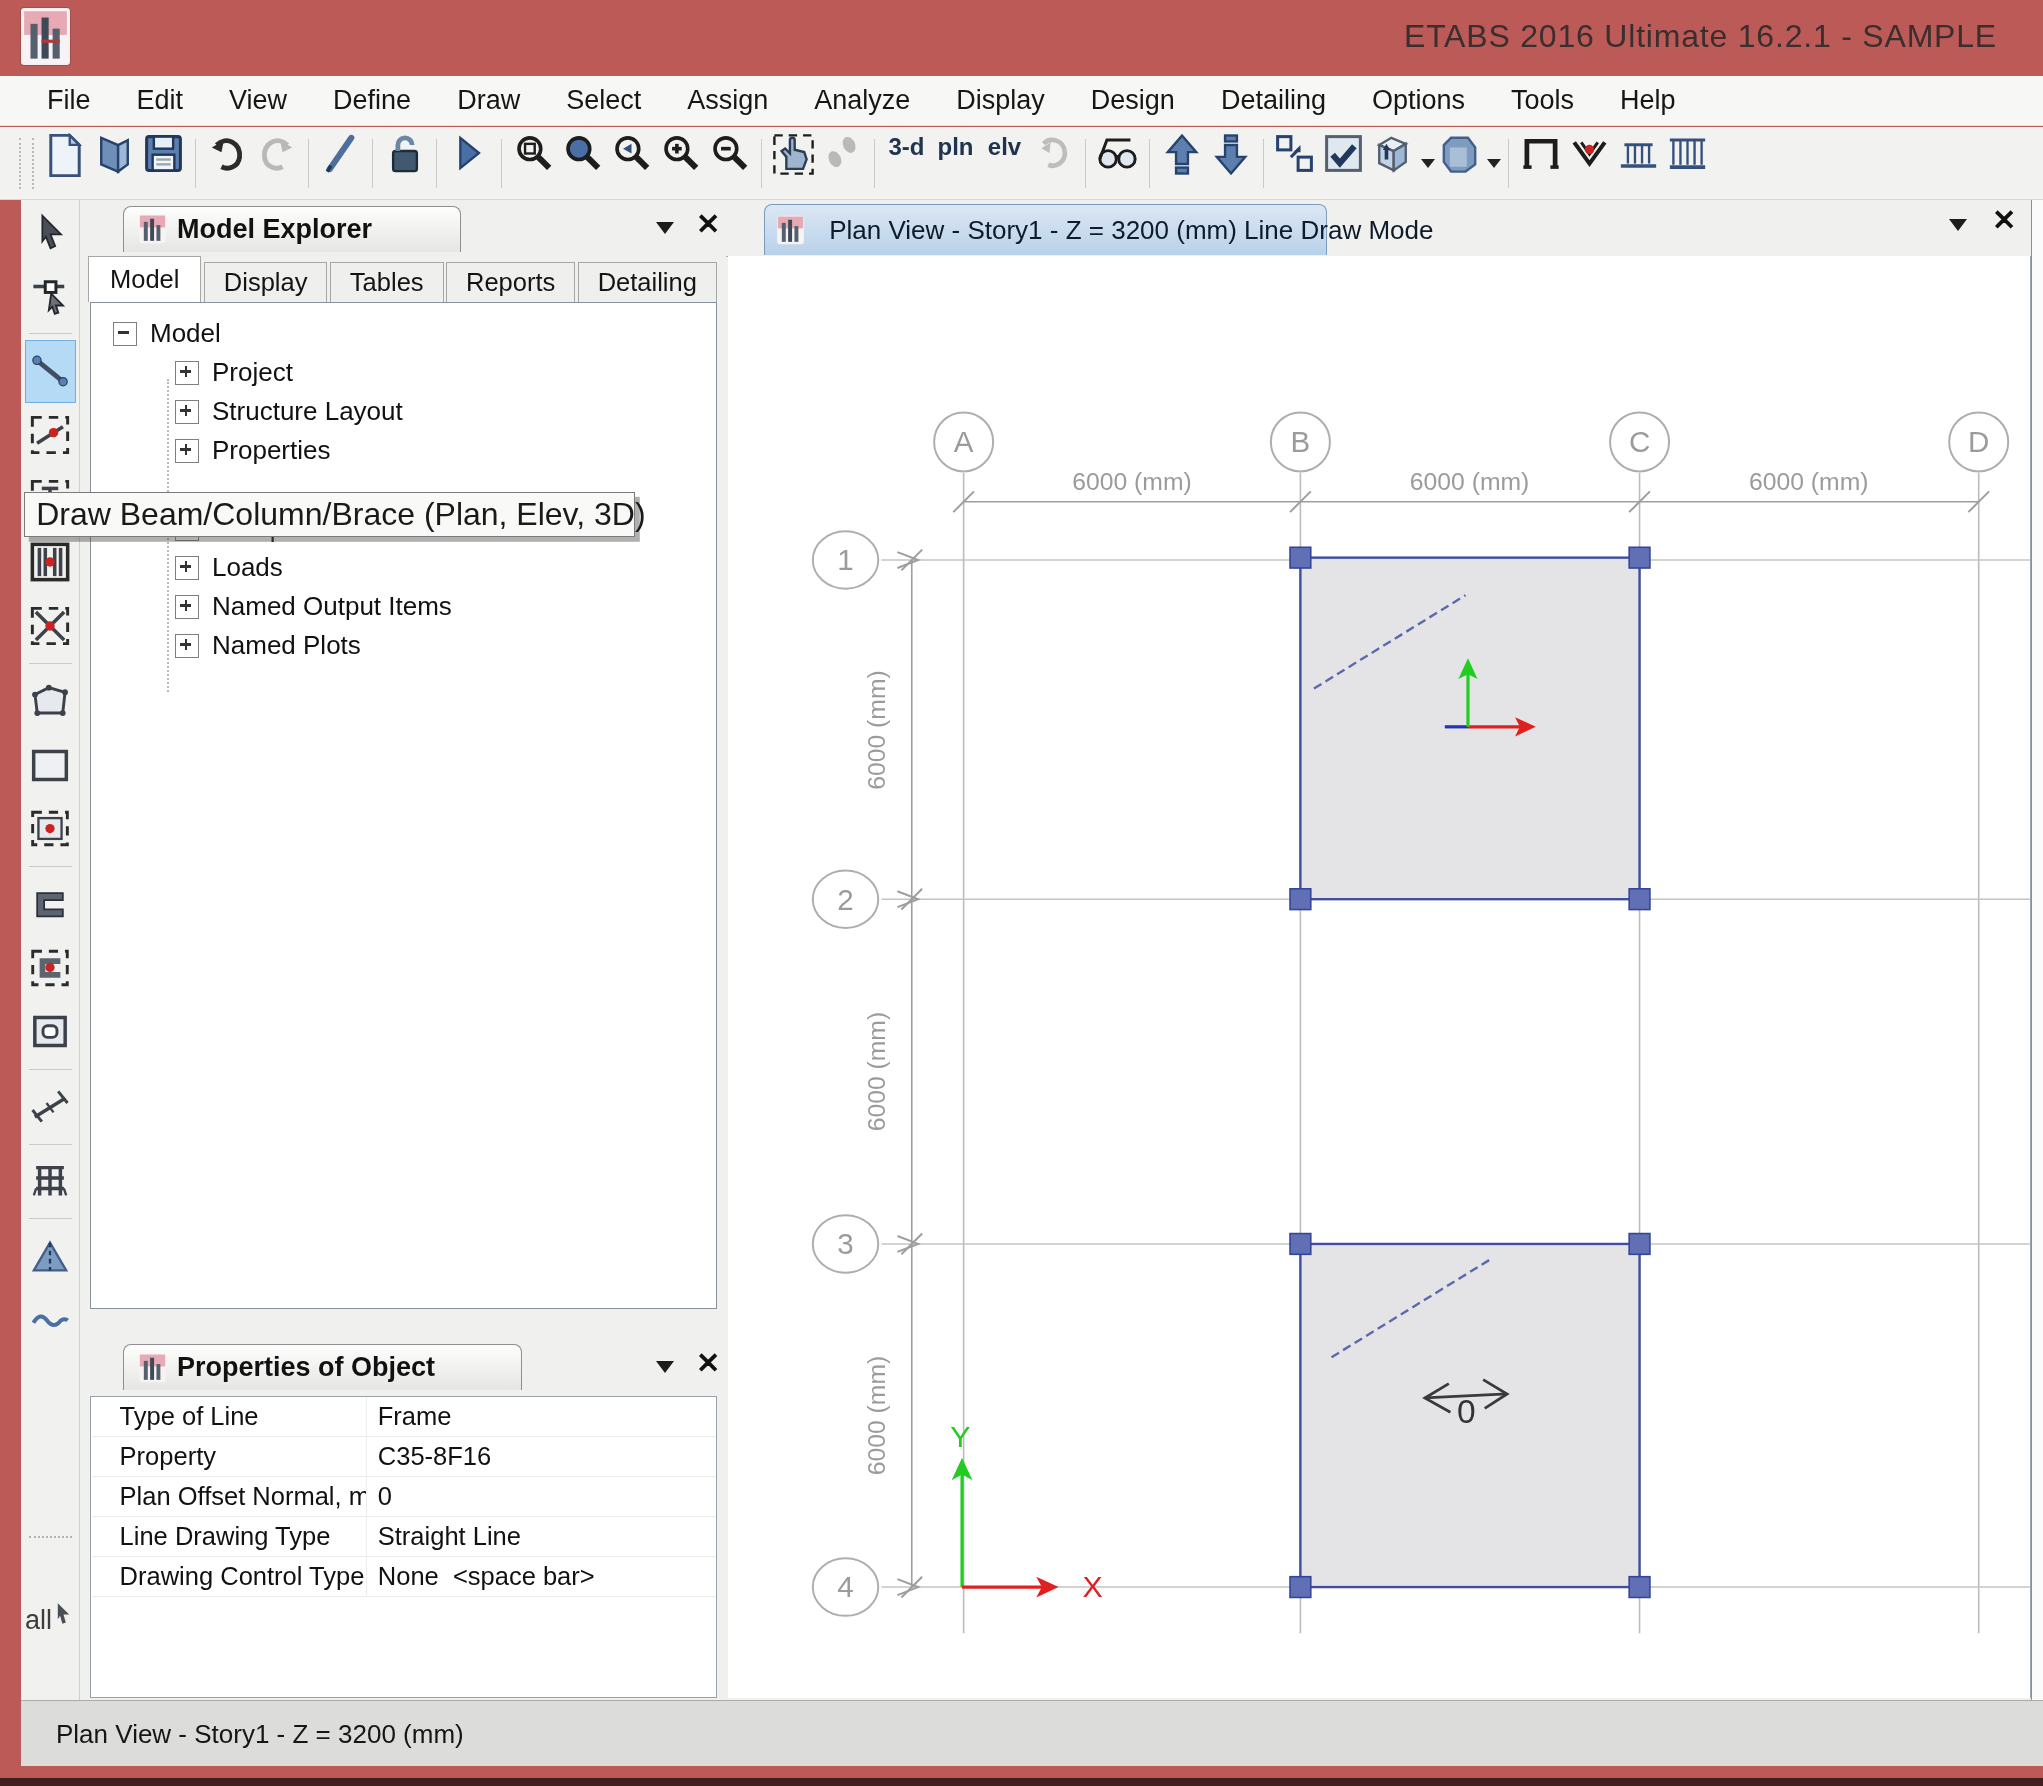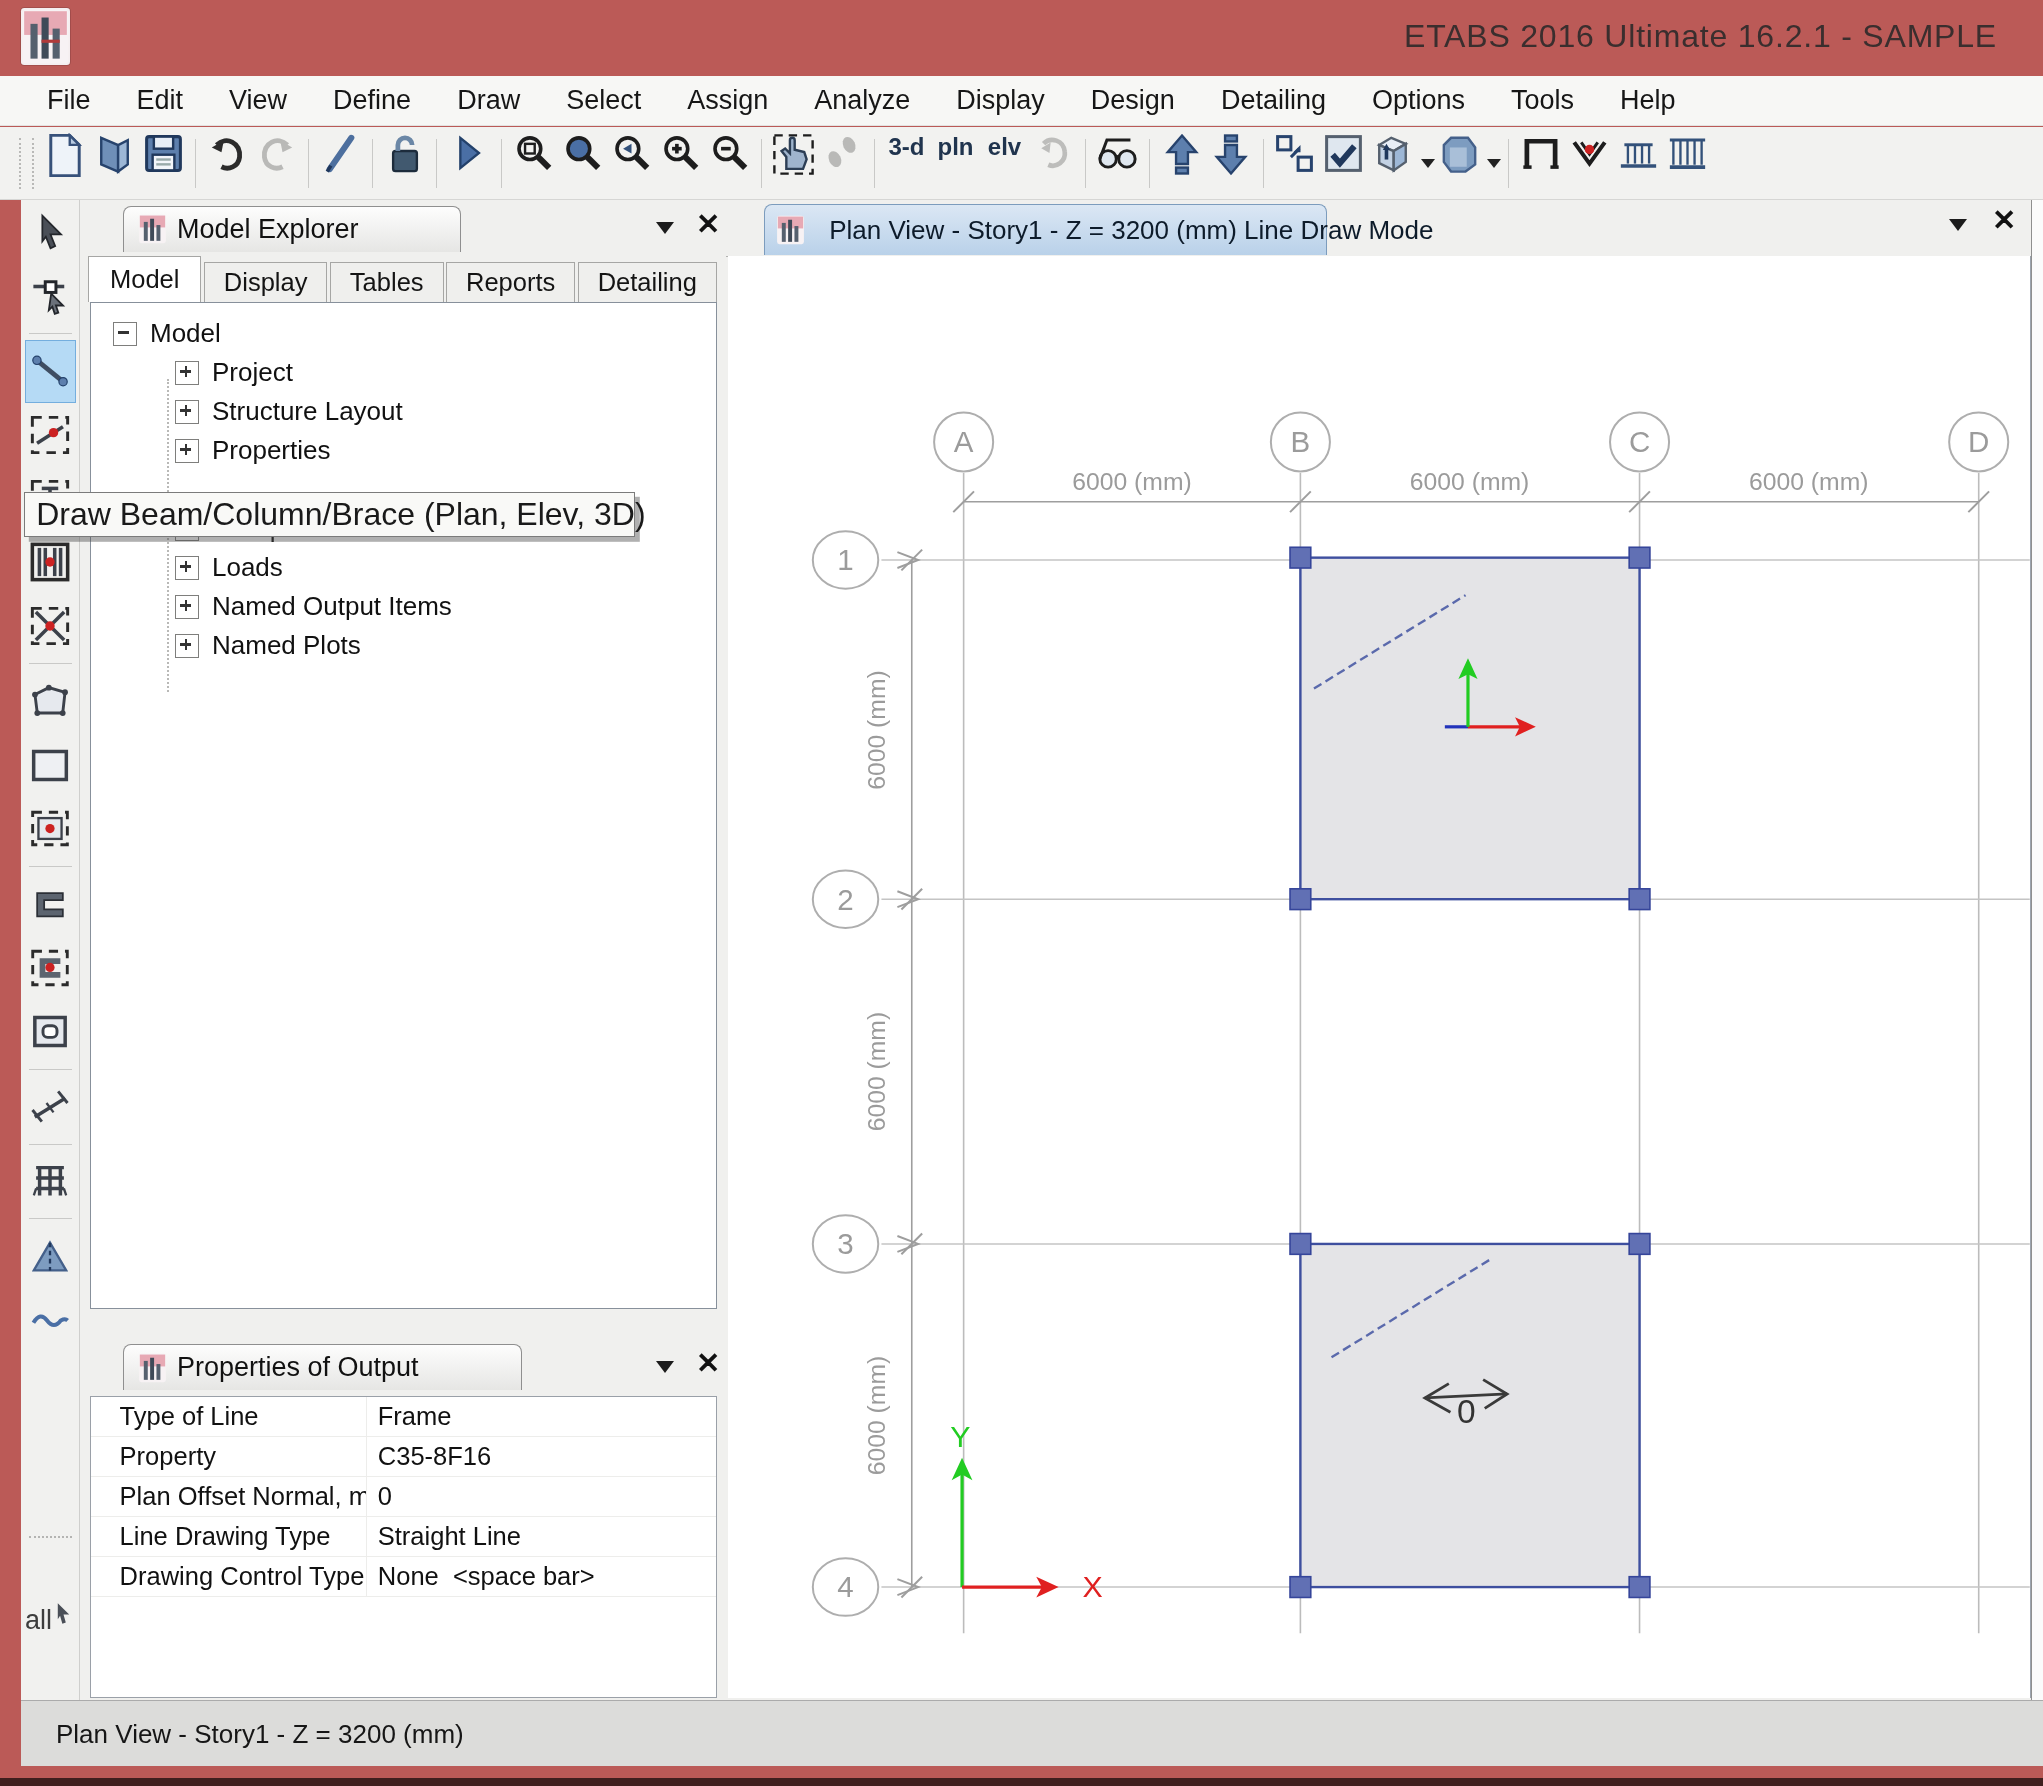--- a/index.html
+++ b/index.html
@@ -29,21 +29,21 @@
   
   .left-tools{position:absolute;left:0;top:0;width:58px;height:1500px;background:#f1f1ef;border-right:0.8px solid #cfcfcd;}
   .lt-btn{width:49px;height:61px;margin:0.8px auto;display:flex;align-items:center;justify-content:center;border:0.8px solid transparent;}
   .lt-btn.active{background:#b5daf5;border:0.8px solid #74aede;}
   .lt-sep{width:43px;height:0.8px;background:#c9c9c7;margin:5.6px auto;}
   .lt-dotted{width:43px;height:3.2px;margin:6.4px auto;border-top:2.4px dotted #b4b4b2;}
   .all-btn{position:absolute;left:3.2px;top:1389px;width:51px;height:62px;display:flex;align-items:center;justify-content:center;background:#f1f1ef;}
   .all-label{font-size:27px;color:#3d3d3d;}
   
   .panel-col{position:absolute;left:59px;top:0;width:646px;height:1500px;background:#f0f0ee;}
-  .panel-title-tab{position:absolute;height:46px;background:linear-gradient(#fdfdfd,#e6e6e4);border:0.8px solid #8f8f8f;border-bottom:none;border-radius:8px 8px 0 0;display:flex;align-items:center;padding:0 14.4px;box-sizing:border-box;}
+  .panel-title-tab{position:absolute;height:46px;background:linear-gradient(#fdfdfd,#e6e6e4);border:0.8px solid #8f8f8f;border-bottom:none;border-radius:8px 8px 0 0;display:flex;align-items:center;padding:0 14.4px;box-sizing:border-box;font-weight:bold;}
   .panel-title-text{font-size:27px;color:#111;margin-left:9.6px;white-space:nowrap;}
   .panel-caret{position:absolute;width:0;height:0;border-left:9.6px solid transparent;border-right:9.6px solid transparent;border-top:12px solid #1c1c1c;}
   .panel-close{position:absolute;font-size:29px;color:#111;font-weight:bold;line-height:29px;}
   .mini-icon{width:29px;height:30px;flex:0 0 auto;}
   
   .mx-tabs{position:absolute;left:8px;top:56px;height:46px;display:flex;align-items:flex-end;}
   .mx-tab{font-size:25.5px;color:#141414;background:#efefed;border:0.8px solid #a6a6a4;border-bottom:none;padding:5.6px 19px 4.8px 19px;margin-right:2.4px;}
   .mx-tab.active{background:#ffffff;padding:8px 21px 8px 21px;position:relative;z-index:3;}
   .mx-tree{position:absolute;left:9.6px;top:102px;width:627px;height:1007px;background:#ffffff;border:0.8px solid #87909b;box-sizing:border-box;}
   .tree-row{position:relative;height:39px;display:flex;align-items:center;font-size:26px;color:#111;}
@@ -544,21 +544,21 @@
 
     <div>
       <div class="panel-title-tab" style="left:43px;top:1144px;width:399px;">
         <svg class="mini-icon" viewBox="0 0 36 38">
             <rect x="1" y="1" width="34" height="36" rx="3" fill="#f7f2f4"></rect>
             <rect x="2" y="2" width="32" height="15" fill="#e7a9b4"></rect>
             <rect x="7" y="10" width="5" height="24" fill="#55606e"></rect>
             <rect x="15" y="6" width="5" height="28" fill="#3f4a58"></rect>
             <rect x="23" y="14" width="5" height="20" fill="#55606e"></rect>
           </svg>
-        <span class="panel-title-text">Properties of Output</span>
+        <span class="panel-title-text">Properties of Object</span>
       </div>
       <div class="panel-caret" style="left:576px;top:1161px;"></div>
       <div class="panel-close" style="left:616px;top:1149px;">✕</div>
 
       <div class="props-table">
         <div class="prop-row">
           <div class="prop-label">Type of Line</div>
           <div class="prop-value">Frame</div>
         </div>
         <div class="prop-row">

